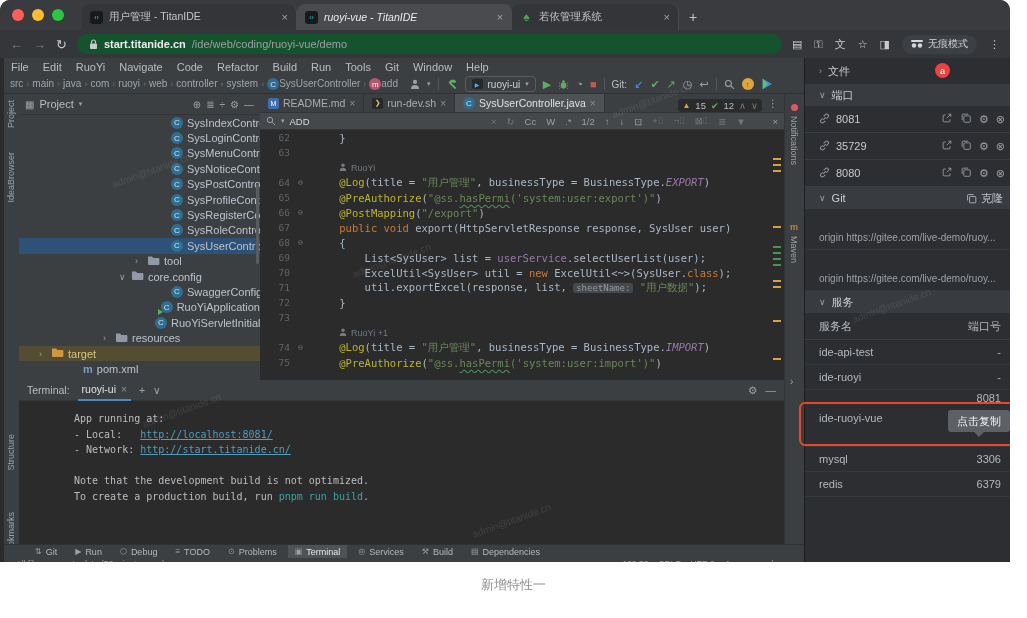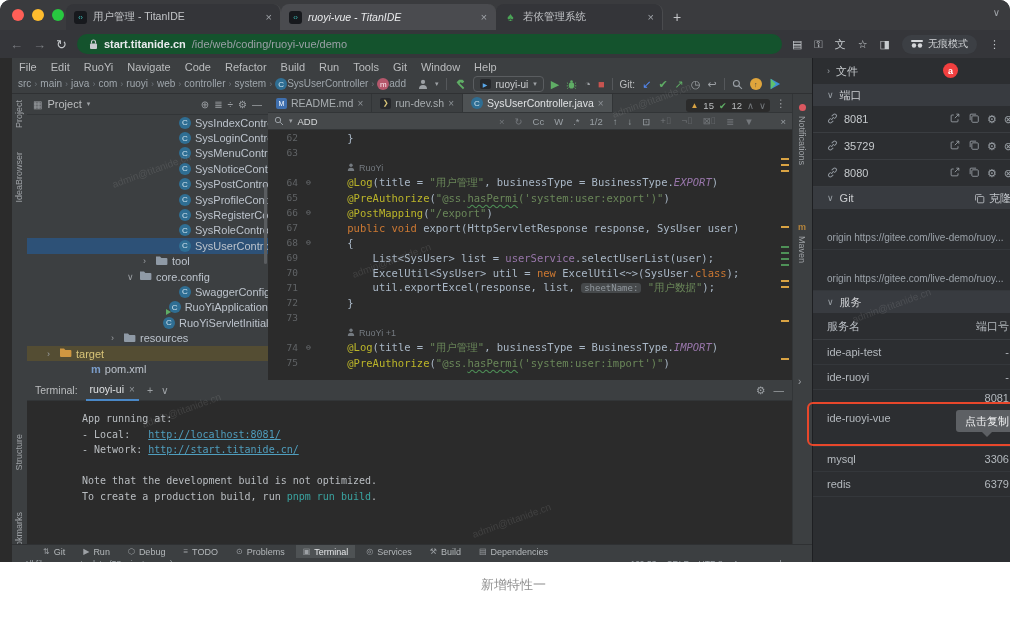--- a/index.html
+++ b/index.html
@@ -1,19 +1,19 @@
 <!DOCTYPE html>
 <html><head>
 <meta charset="utf-8">
 <style>
   html,body{margin:0;padding:0;background:#fff;font-family:"Liberation Sans",sans-serif;}
   .page{position:relative;width:1027px;height:618px;background:#ffffff;overflow:hidden;}
   .window{position:absolute;left:0;top:0;width:1010px;height:562px;background:#2b2b2b;border-radius:10px 10px 0 0;overflow:hidden;}
   
-  .tabstrip{position:absolute;left:0;top:0;width:100%;height:30px;background:#3a3b3e;display:flex;align-items:flex-end;}
+  .tabstrip{position:absolute;left:0;top:0;width:100%;height:30px;background:#3a3b3e;display:flex;align-items:flex-end;padding-left:16px;}
   .traffic{position:absolute;left:12px;top:9px;display:flex;gap:8px;}
   .tl{width:12px;height:12px;border-radius:50%;}
   .tl.red{background:#ff5f57}.tl.yel{background:#febc2e}.tl.grn{background:#28c840}
   .tabs{display:flex;margin-left:66px;height:26px;}
   .btab{display:flex;align-items:center;gap:6px;width:198px;padding:0 8px;font-size:10.5px;color:#c3c5c8;background:#343539;border-right:1px solid #4a4b4e;border-radius:8px 8px 0 0;overflow:hidden;}
   .btab.active{background:#4a4b4f;color:#e9eaec;font-style:italic;}
   .btab:nth-child(3){width:150px;}
   .btitle{white-space:nowrap;overflow:hidden;text-overflow:ellipsis;flex:1;}
   .tclose{color:#9fa3a8;font-size:11px;}
   .fav{display:inline-flex;align-items:center;justify-content:center;width:13px;height:13px;border-radius:3px;font-size:7px;flex:none;}
@@ -24,21 +24,21 @@
   .urlrow{position:absolute;left:0;top:30px;width:100%;height:28px;background:#35363a;display:flex;align-items:center;padding:0 10px;box-sizing:border-box;gap:10px;}
   .navic{color:#7b7e82;font-size:13px;}
   .navic.lit{color:#c5c8cb;}
   .urlpill{flex:1;max-width:700px;height:20px;background:#14532d;border-radius:11px;display:flex;align-items:center;gap:6px;padding:0 12px;font-size:11px;}
   .dom{color:#e8eaed;font-weight:bold;}
   .path{color:#9aa0a6;}
   .chromeics{display:flex;align-items:center;gap:12px;margin-left:auto;}
   .cic{color:#c7cbcf;font-size:11px;}
   .incog{display:flex;align-items:center;gap:5px;background:#3c3f44;border-radius:10px;height:19px;padding:0 9px;color:#d5d7da;font-size:10px;}
   
-  .ide{position:absolute;left:12px;top:58px;width:100%;height:504px;background:#2b2b2b;}
+  .ide{position:absolute;left:4px;top:58px;width:100%;height:504px;background:#2b2b2b;}
   .menubar{position:absolute;left:0;top:0;width:800px;height:17px;background:#3c3f41;display:flex;align-items:center;font-size:11px;color:#bbbdbf;}
   .mitem{padding:0 7px;}
   .toolbar{position:absolute;left:0;top:17px;width:800px;height:19px;background:#3c3f41;border-bottom:1px solid #2f3133;display:flex;align-items:center;font-size:10px;color:#9fa6ac;padding-left:4px;box-sizing:border-box;white-space:nowrap;overflow:hidden;}
   .bcitem{padding:0 2px;}
   .bcsep{color:#6f757b;padding:0 1px;font-size:9px;}
   .tbgrp{display:flex;align-items:center;gap:7px;margin-left:10px;}
   .tsep{width:1px;height:12px;background:#55585b;}
   .runpill{display:flex;align-items:center;gap:5px;border:1px solid #5a5d60;border-radius:4px;height:14px;padding:0 6px;color:#ccced0;}
   .rcicon{display:inline-flex;width:11px;height:10px;background:#26282b;color:#58a6e8;border-radius:2px;font-size:6px;align-items:center;justify-content:center;}
   .gicon{font-size:11px;color:#9da1a5;}

